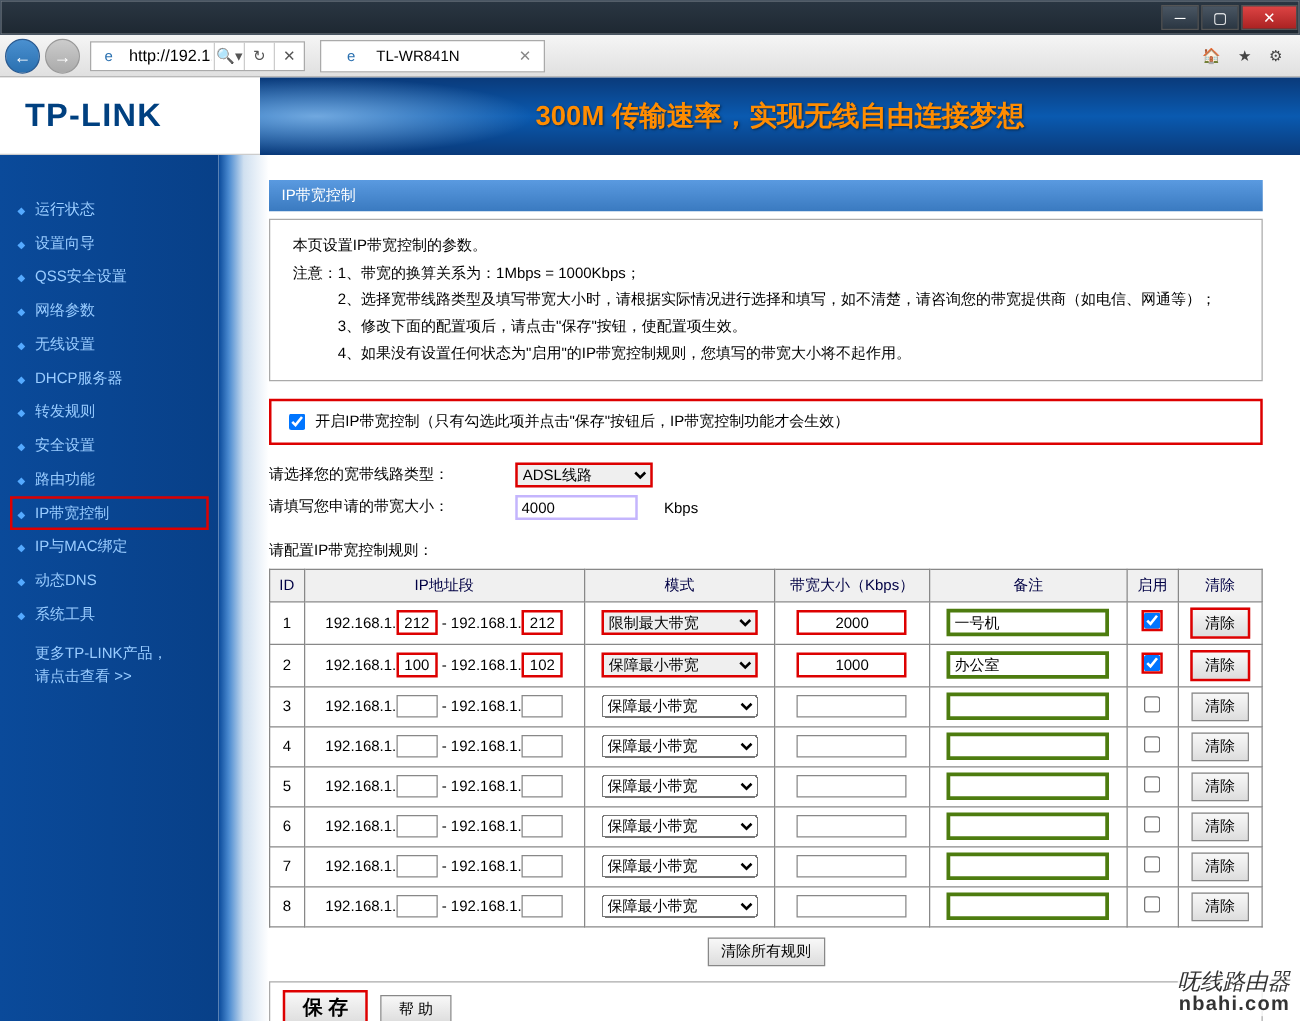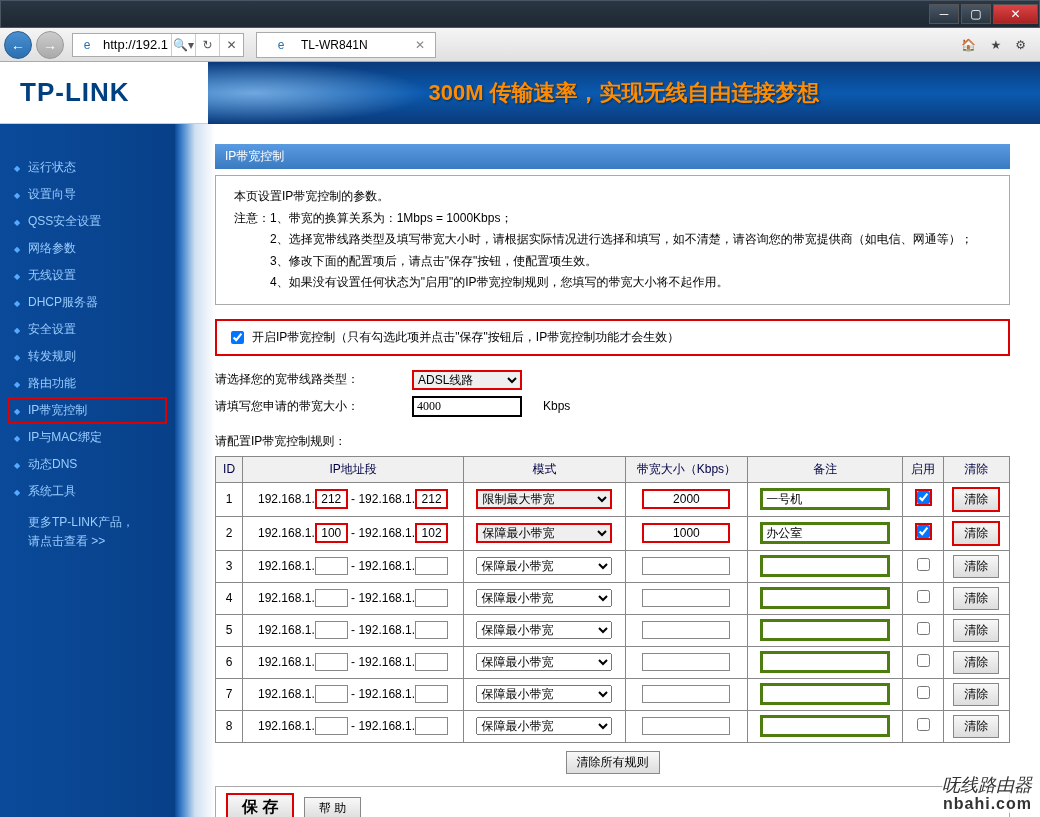--- a/index.html
+++ b/index.html
@@ -44,30 +44,30 @@
 .content { flex:1; padding: 20px 30px 0 0; overflow-y: auto; height: 693px; }
 
 .page-title { background: linear-gradient(#5a9ae0, #3a7ac0); color: #fff; padding: 4px 10px; font-size: 12px; }
 .info-box { border: 1px solid #aaa; padding: 10px 18px; margin-top: 6px; line-height: 1.8; font-size: 12px; }
 
 .checkbox-row { border: 1px solid #aaa; padding: 8px 14px; margin-top: 14px; display:flex; align-items:center; gap:8px; border: 2px solid #d00; }
 
 .form-row { margin-top: 14px; display:flex; align-items:center; gap: 21px; }
 .form-label { width: 176px; text-align:left; }
 select.line-type { width: 110px; border: 2px solid #d00; font-size:12px; }
-input.bandwidth { width: 110px; border: 2px solid #000000; font-size:12px; padding: 1px 3px; font-family: Liberation Serif, serif; }
+input.bandwidth { width: 98px; border: 2px solid #c4b5fd; font-size:12px; padding: 1px 3px; }
 
 .rules-label { margin-top: 16px; }
 table.rules { width: 100%; border-collapse: collapse; margin-top: 6px; }
 table.rules th, table.rules td { border: 1px solid #888; padding: 4px 6px; text-align: center; font-size: 12px; font-weight: normal; }
 table.rules th { background: #f0f0f0; color: #004; }
 .ip-cell { white-space: nowrap; }
 .ip-input { width: 33px; border:1px solid #888; font-size:12px; text-align:center; padding:1px; }
 .ip-input.hl { border: 2px solid #d00; }
-.mode-select { width: 136px; font-size: 12px; }
+.mode-select { width: 125px; font-size: 12px; }
 .mode-select.hl { border: 2px solid #d00; }
 .bw-input { width: 88px; border:1px solid #888; font-size:12px; text-align:center; padding:1px; }
 .bw-input.hl { border: 2px solid #d00; }
 .remark-input { width: 130px; border:3px solid #4d7c0f; font-size:12px; padding:1px 3px; }
 .en-chk.hl { outline: 2px solid #d00; }
 .clear-btn { background: linear-gradient(#f8f8f8,#ddd); border:1px solid #888; padding: 2px 10px; cursor:pointer; font-size:12px; }
 .clear-btn.hl { border: 2px solid #d00; }
 .action-row { margin-top: 8px; text-align: center; }
 .bottom-box { border: 1px solid #aaa; padding: 6px 10px; margin-top: 12px; }
 .save-btn { background: linear-gradient(#f8f8f8,#ddd); border:2px solid #d00; padding: 2px 14px; cursor:pointer; font-size:16px; margin-right: 6px; font-weight: bold; }
@@ -117,22 +117,22 @@
 </div>
 
 <div class="main">
   <div class="sidebar" id="sidebar">
       <div class="nav-item">运行状态</div>
       <div class="nav-item">设置向导</div>
       <div class="nav-item">QSS安全设置</div>
       <div class="nav-item">网络参数</div>
       <div class="nav-item">无线设置</div>
       <div class="nav-item">DHCP服务器</div>
+      <div class="nav-item">转发规则</div>
       <div class="nav-item">安全设置</div>
-      <div class="nav-item">转发规则</div>
       <div class="nav-item">路由功能</div>
       <div class="nav-item active">IP带宽控制</div>
       <div class="nav-item">IP与MAC绑定</div>
       <div class="nav-item">动态DNS</div>
       <div class="nav-item">系统工具</div>
       <div class="nav-more">更多TP-LINK产品，<br>请点击查看 &gt;&gt;</div>
     </div>
   <div class="content-wrap">
     <div class="content-gutter"></div>
     <div class="content">

